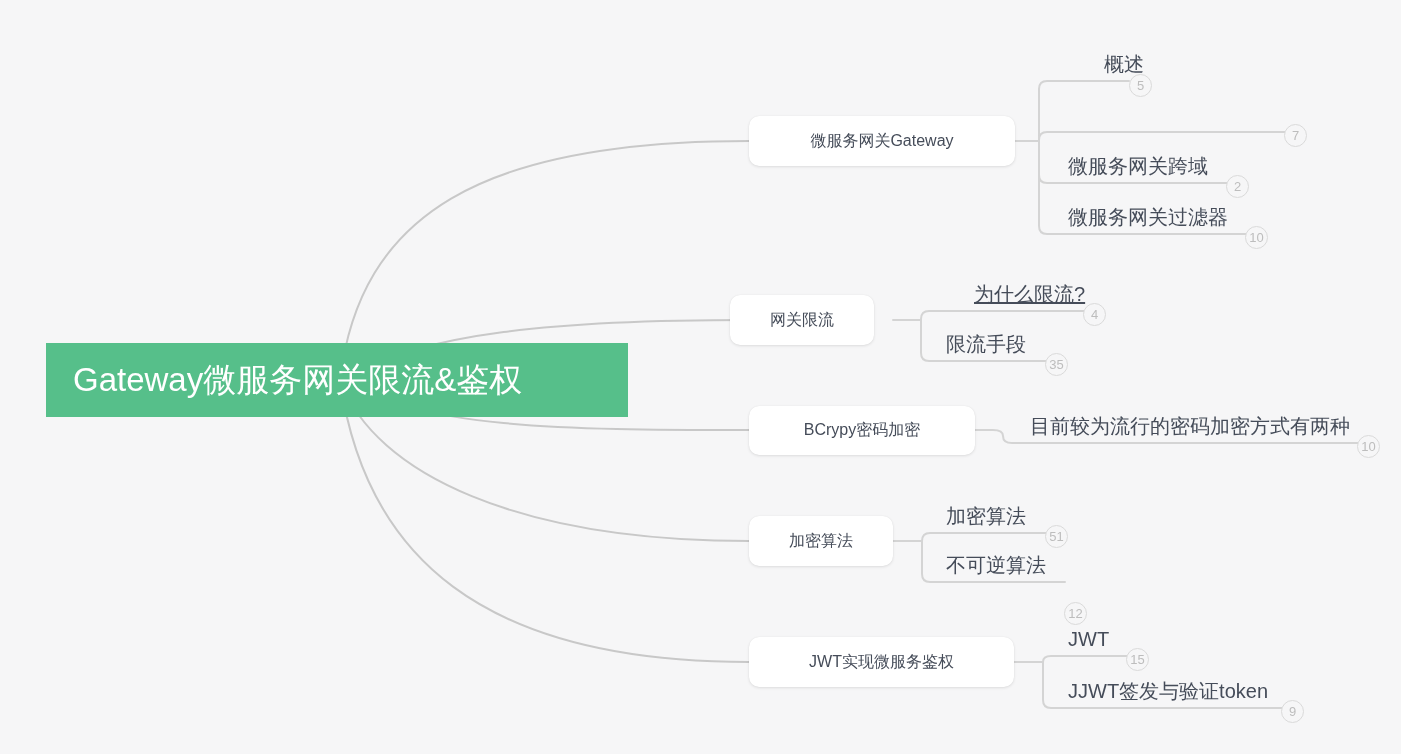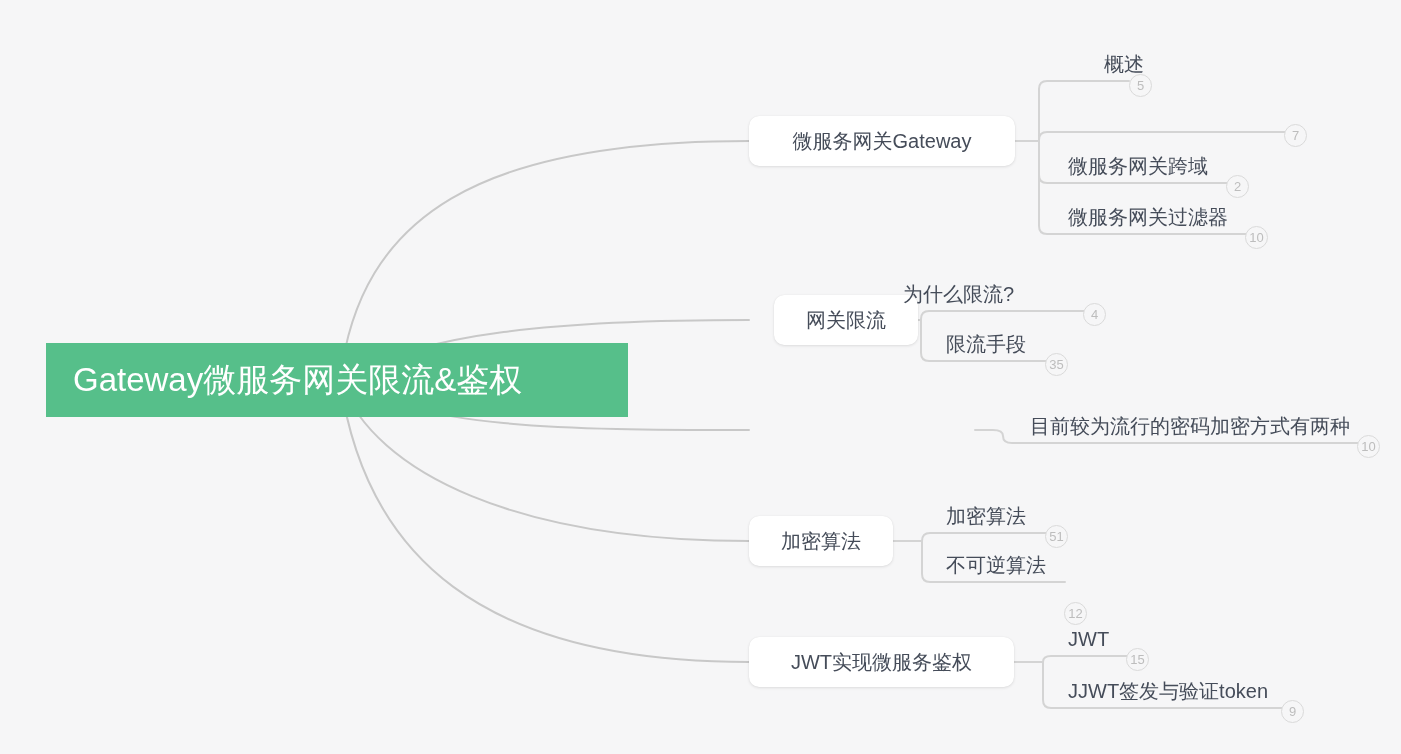--- a/index.html
+++ b/index.html
@@ -26,21 +26,21 @@
     background: var(--root-bg); border-radius: 0;
     color: var(--root-text); font-size: 33px;
     display: flex; align-items: center;
     padding-left: 27px; box-sizing: border-box;
     z-index: 2; white-space: nowrap; cursor: default;
   }
   .branch-node {
     position: absolute; background: #ffffff; border-radius: 10px;
     box-shadow: 0 1px 3px rgba(0,0,0,0.10), 0 0 1px rgba(0,0,0,0.08);
     display: flex; align-items: center; justify-content: center;
-    font-size: 20px; color: var(--node-text);
+    font-size: 16px; color: var(--node-text);
     z-index: 2; white-space: nowrap; cursor: default;
   }
   .child-label {
     position: absolute; font-size: 20px; line-height: 26px;
     color: var(--node-text); white-space: nowrap; z-index: 2; cursor: default;
   }
   .badge {
     position: absolute; width: 23px; height: 23px; border-radius: 50%;
     border: 1.5px solid var(--badge-border); background: var(--bg);
     color: var(--badge-text); font-size: 13px;
@@ -82,33 +82,34 @@
 
       <path d="M1014 662 L1043 662"></path>
       <path d="M1043 662 Q1043 656 1051 656 L1127 656"></path>
       <path d="M1043 662 L1043 700 Q1043 708 1051 708 L1282 708"></path>
     </g>
   </svg>
 
   <div class="root-node">Gateway微服务网关限流&amp;鉴权</div>
 
   <div class="branch-node" style="left:749px; top:116px; width:266px; height:50px;">微服务网关Gateway</div>
-  <div class="branch-node" style="left:774px; top:295px; width:144px; height:50px;">网关限流</div>
+  <div class="branch-node" style="left:730px; top:295px; width:144px; height:50px;">网关限流</div>
+  <div class="branch-node" style="left:749px; top:406px; width:226px; height:49px;">BCrypy密码加密</div>
   <div class="branch-node" style="left:749px; top:516px; width:144px; height:50px;">加密算法</div>
   <div class="branch-node" style="left:749px; top:637px; width:265px; height:50px;">JWT实现微服务鉴权</div>
 
   <div class="child-label" style="left:1068px; top:51px;margin-left:36px;">概述</div>
   <div class="badge" style="left:1129px; top:74px;">5</div>
   <div class="badge" style="left:1284px; top:124px;">7</div>
   <div class="child-label" style="left:1068px; top:153px;">微服务网关跨域</div>
   <div class="badge" style="left:1226px; top:175px;">2</div>
   <div class="child-label" style="left:1068px; top:204px;">微服务网关过滤器</div>
   <div class="badge" style="left:1245px; top:226px;">10</div>
 
-  <div class="child-label" style="left:903px; top:281px;">为什么限流?</div>
+  <div class="child-label" style="left:974px; top:281px;text-decoration:underline;">为什么限流?</div>
   <div class="badge" style="left:1083px; top:303px;">4</div>
   <div class="child-label" style="left:946px; top:331px;">限流手段</div>
   <div class="badge" style="left:1045px; top:353px;">35</div>
 
   <div class="child-label" style="left:1030px; top:413px;">目前较为流行的密码加密方式有两种</div>
   <div class="badge" style="left:1357px; top:435px;">10</div>
 
   <div class="child-label" style="left:946px; top:503px;">加密算法</div>
   <div class="badge" style="left:1045px; top:525px;text-align:center;">51</div>
   <div class="child-label" style="left:946px; top:552px;">不可逆算法</div>

